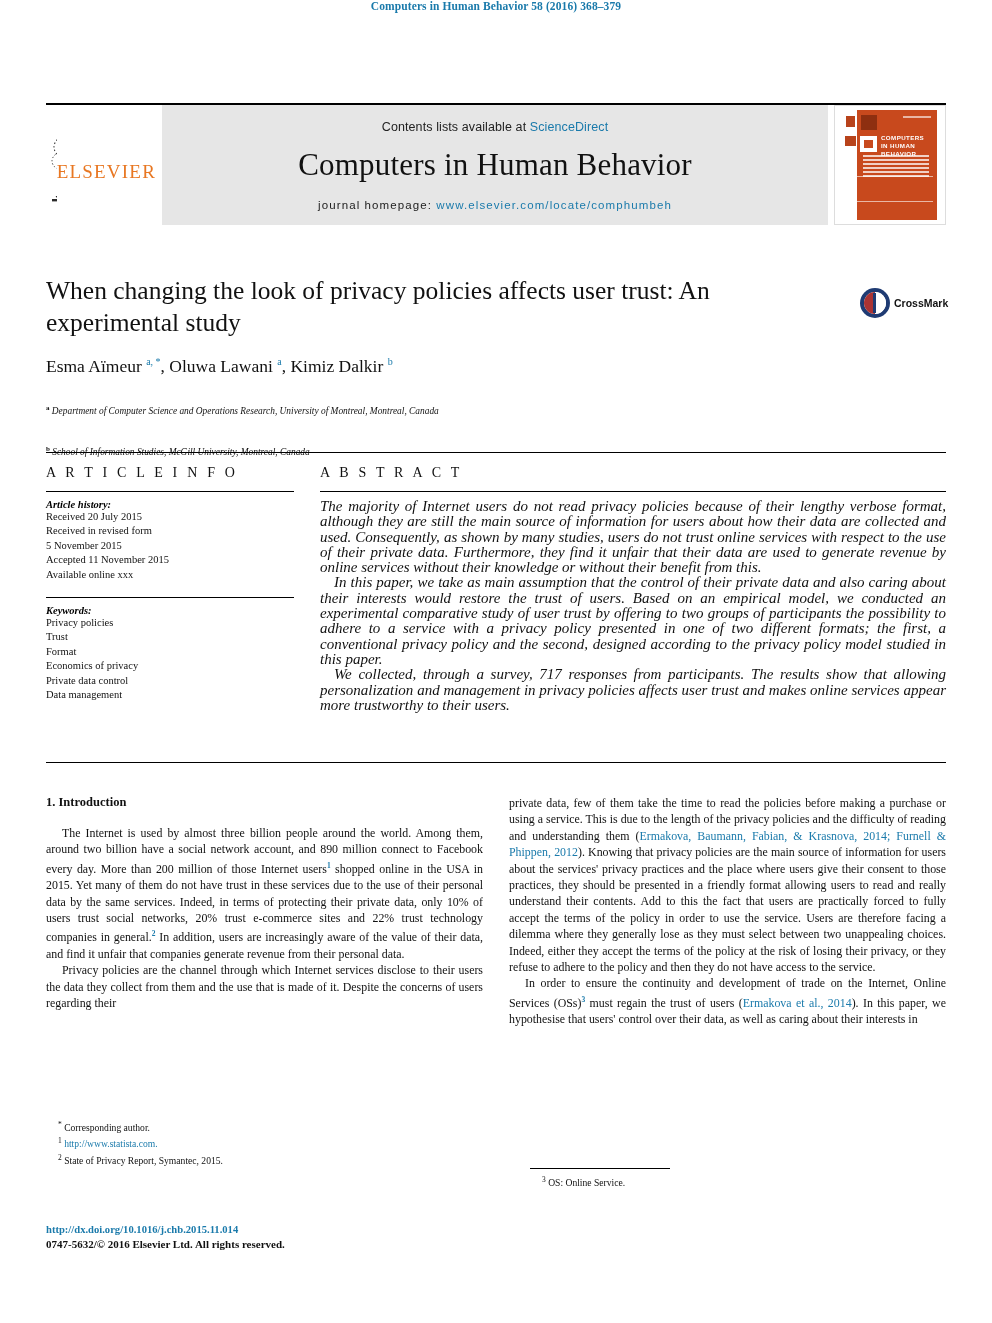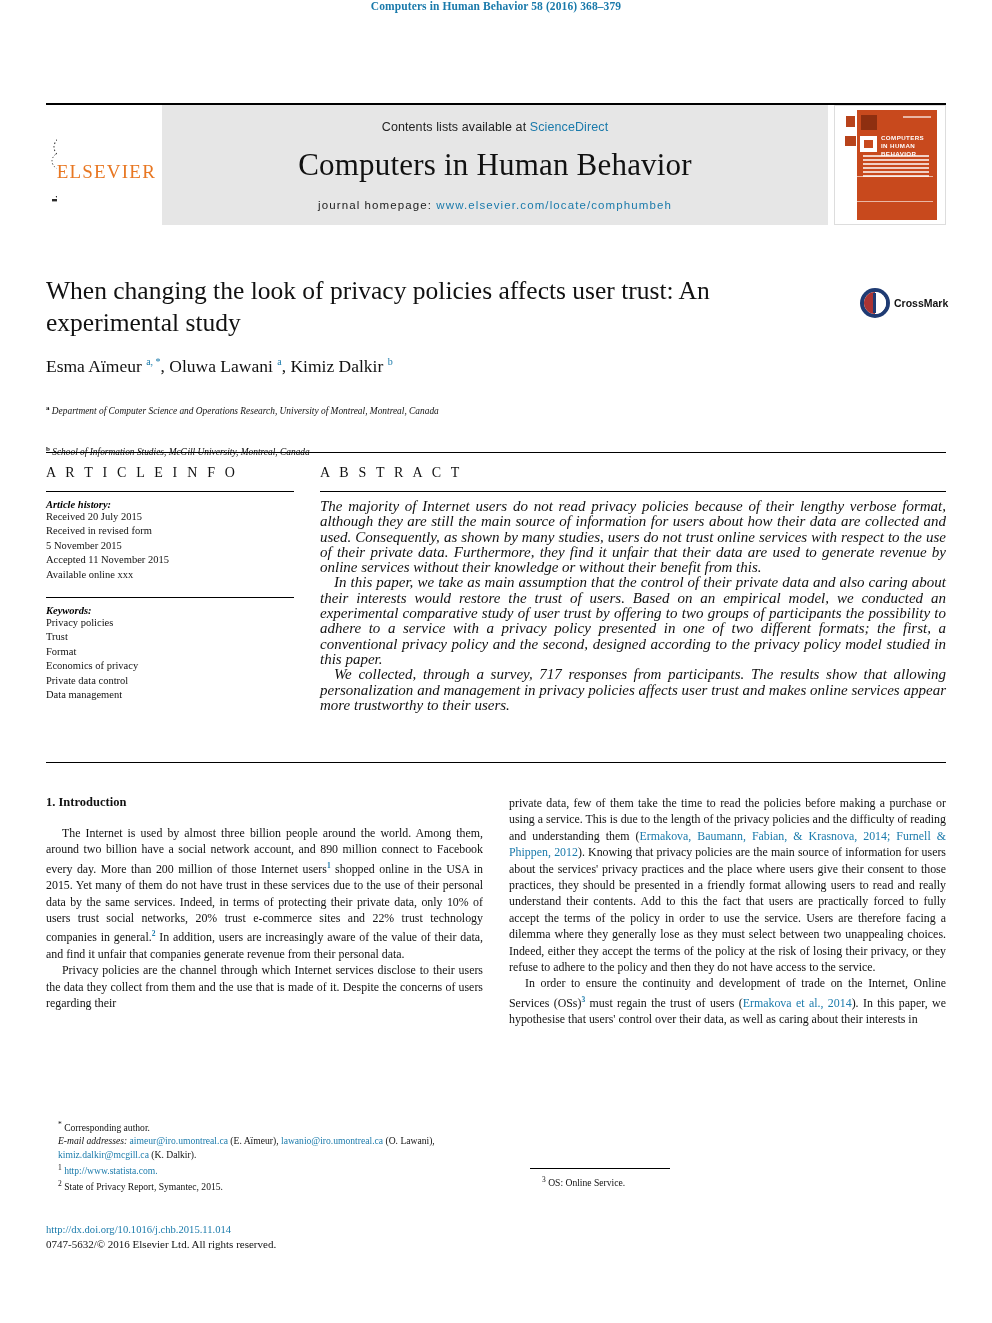--- a/index.html
+++ b/index.html
@@ -151,21 +151,21 @@
   
   .fn-left{position:absolute;left:46px;top:1118px;width:437px;}
   .fn-right{position:absolute;left:530px;top:1168px;width:437px;}
   .fn-rule{border-top:1px solid #000;width:140px;margin-bottom:4px;}
   .fn{font-size:9.6px;line-height:13.2px;color:#111;}
   .fn .sup{font-size:7.5px;vertical-align:super;}
   .fn .lnk{color:#1a7aab;}
   .fn-em{font-style:italic;}
   .fn-ind{padding-left:12px;}
   .footer{
-    position:absolute;left:46px;top:1223px;width:437px;
+    position:absolute;left:46px;top:1223px;width:437px;font-weight:bold;
   }
   .doi{font-size:10.6px;color:#1a7aab;line-height:14px;}
   .issn{font-size:11px;color:#111;line-height:14px;}
 </style>
 </head>
 <body>
 
 <div class="page">
 
   <div class="runhead">Computers in Human Behavior 58 (2016) 368–379</div>
@@ -315,29 +315,20 @@
     </div>
 
   </div>
 
   <div class="fn-left">
     <div class="fn fn-ind">
       <span class="sup">*</span>
       <span>Corresponding author.</span>
     </div>
     <div class="fn fn-ind">
-      <span class="fn-em">E-mail addresses:</span>
-      <span class="lnk">aimeur@iro.umontreal.ca</span>
-      <span>(E. Aïmeur),</span>
-      <span class="lnk">lawanio@iro.umontreal.ca</span>
-      <span>(O. Lawani),</span>
-      <span class="lnk">kimiz.dalkir@mcgill.ca</span>
-      <span>(K. Dalkir).</span>
-    </div>
-    <div class="fn fn-ind">
       <span class="sup">1</span>
       <span class="lnk">http://www.statista.com.</span>
     </div>
     <div class="fn fn-ind">
       <span class="sup">2</span>
       <span>State of Privacy Report, Symantec, 2015.</span>
     </div>
   </div>
 
   <div class="fn-right">

